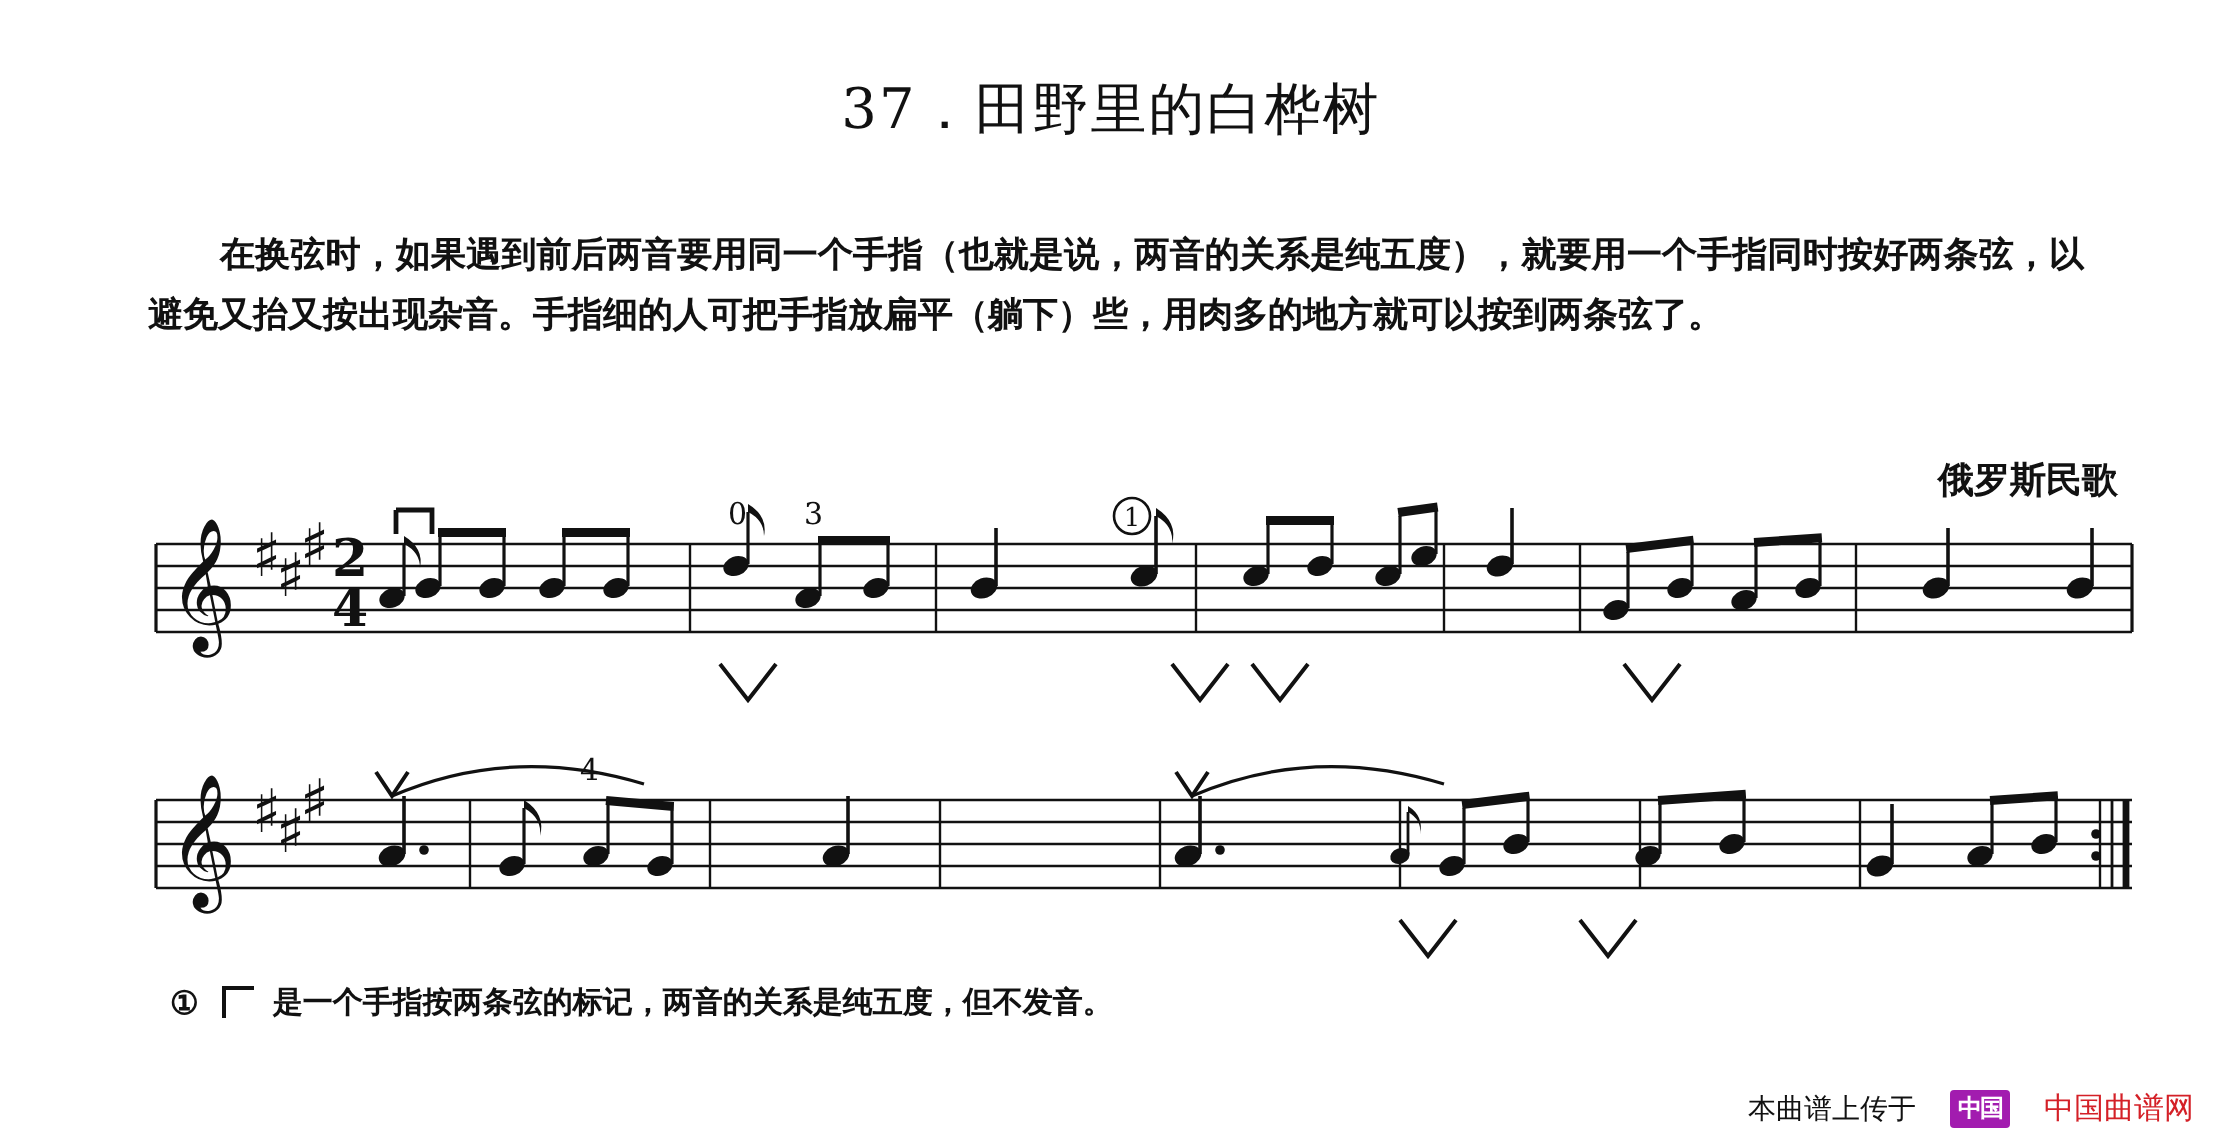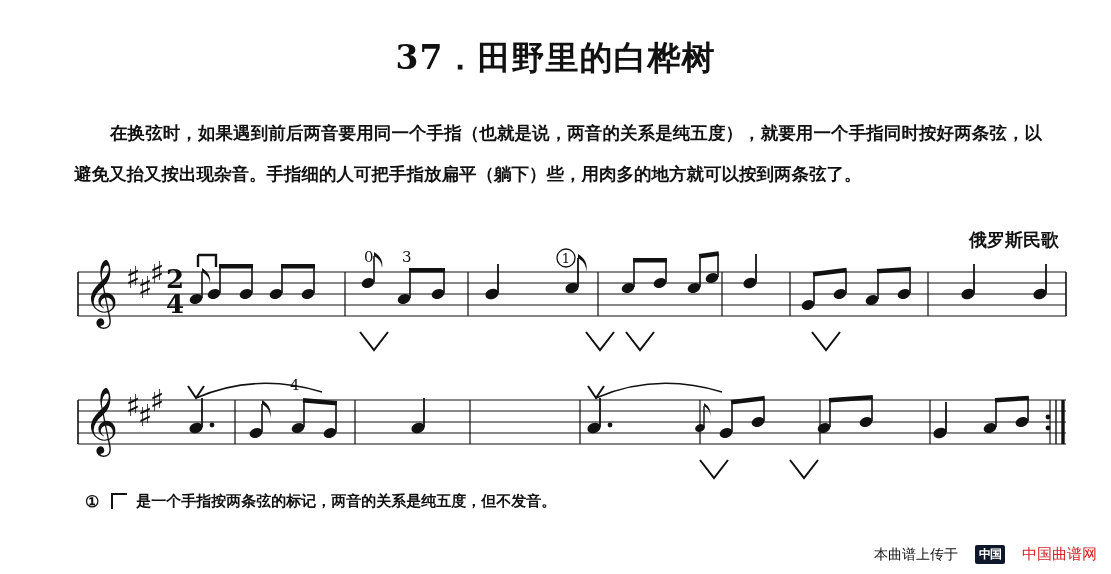--- a/index.html
+++ b/index.html
@@ -18,33 +18,33 @@
   .page {
     position: absolute;
     inset: 0;
   }
   .title {
     position: absolute;
     top: 36px;
     left: 0;
     width: 1111px;
     text-align: center;
-    font-size: 33px;
-    font-weight: bold;
+    font-size: 28px;
+    font-weight: normal;
     letter-spacing: 1px;
     font-family: "DejaVu Serif", serif;
   }
   .intro {
     position: absolute;
     top: 113px;
     left: 74px;
     width: 968px;
     font-size: 17.5px;
     font-weight: bold;
-    line-height: 41px;
+    line-height: 30px;
     text-indent: 36px;
     text-align: justify;
     font-family: "DejaVu Serif", serif;
   }
   .attribution {
     position: absolute;
     top: 228px;
     right: 52px;
     font-size: 18px;
     font-weight: bold;
@@ -78,21 +78,21 @@
     bottom: 10px;
     right: 14px;
     font-size: 14px;
     display: flex;
     align-items: center;
     gap: 17px;
     font-family: "DejaVu Sans", sans-serif;
   }
   .credit .site-logo {
     display: inline-block;
-    background: #0f172a;
+    background: #a21caf;
     color: #fff;
     font-weight: bold;
     font-size: 12px;
     padding: 1px 4px;
     border-radius: 2px;
     letter-spacing: -1px;
   }
   .credit .site-name {
     color: #d42027;
     font-weight: normal;

